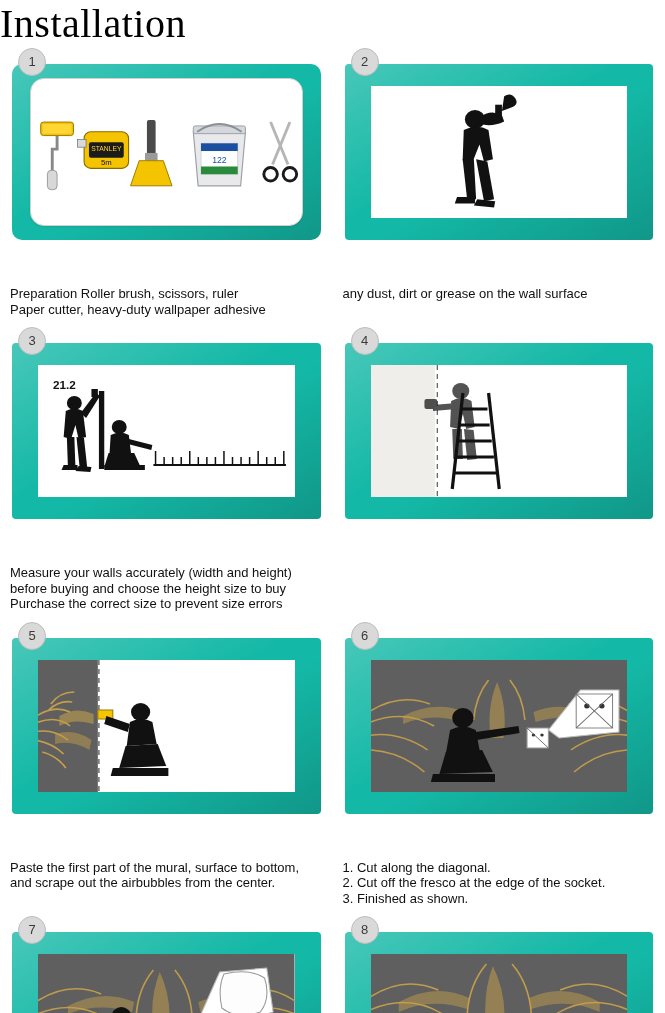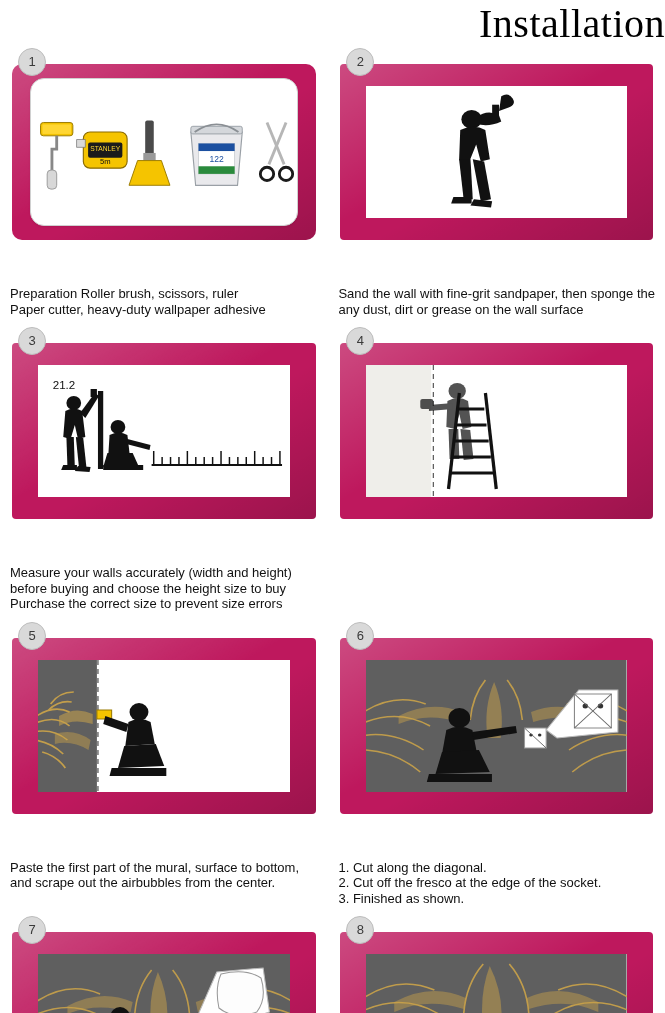--- a/index.html
+++ b/index.html
@@ -9,21 +9,21 @@
   }
   body {
     width: 665px;
     height: 1013px;
     font-family: "Liberation Sans", sans-serif;
     color: #111;
     position: relative;
     overflow: hidden;
   }
   #title {
-    text-align: right;
+    text-align: left;
     font-family: "Liberation Serif", serif;
     font-size: 40px;
     font-weight: 400;
     letter-spacing: 0.5px;
     line-height: 44px;
     padding-top: 2px;
     color: #000;
   }
   .grid {
     display: grid;
@@ -50,32 +50,33 @@
     font-size: 13px;
     line-height: 26px;
     text-align: center;
     z-index: 5;
     font-family: "Liberation Sans", sans-serif;
   }
   .frame {
     position: relative;
     margin: 8px 6px 0 6px;
     height: 176px;
-    background: #be185d;
+    background: #14b8a6;
     border-radius: 4px;
     overflow: hidden;
   }
   .inner {
     position: absolute;
     left: 26px;
     right: 26px;
     top: 22px;
     bottom: 22px;
     background: #ffffff;
     overflow: hidden;
+    font-weight: bold;
   }
   
   .frame::before {
     content: "";
     position: absolute;
     inset: 0;
     background:
       linear-gradient(to bottom right, rgba(255,255,255,0.22), rgba(0,0,0,0) 45%),
       linear-gradient(to top left, rgba(0,0,0,0.18), rgba(0,0,0,0) 45%);
     pointer-events: none;
@@ -190,21 +191,20 @@
             <path d="M16 38 q12 -6 22 0 l4 28 l-8 2 l-4 -16 l-6 16 l-9 -1 z" fill="#111"></path>
             <path d="M15 66 l10 0 l2 38 l-8 0 z" fill="#111"></path>
             <path d="M27 66 l10 2 l6 36 l-9 2 z" fill="#111"></path>
             <path d="M10 102 l16 0 l0 6 l-18 0 z" fill="#111"></path>
             <path d="M28 104 l16 2 l-1 6 l-18 -2 z" fill="#111"></path>
           </g>
         </svg>
       </div>
     </div>
     <div class="caption">
-      <span class="ln">Sand the wall with fine-grit sandpaper, then sponge the</span>
       <span class="ln">any dust, dirt or grease on the wall surface</span>
     </div>
   </div>
 
   <div class="step">
     <div class="badge">3</div>
     <div class="frame">
       <div class="inner">
         <svg width="100%" height="100%" viewBox="0 0 240 132" preserveAspectRatio="none">
           <text x="14" y="24" font-family="Liberation Sans, sans-serif" font-size="11" fill="#111">21.2</text>

